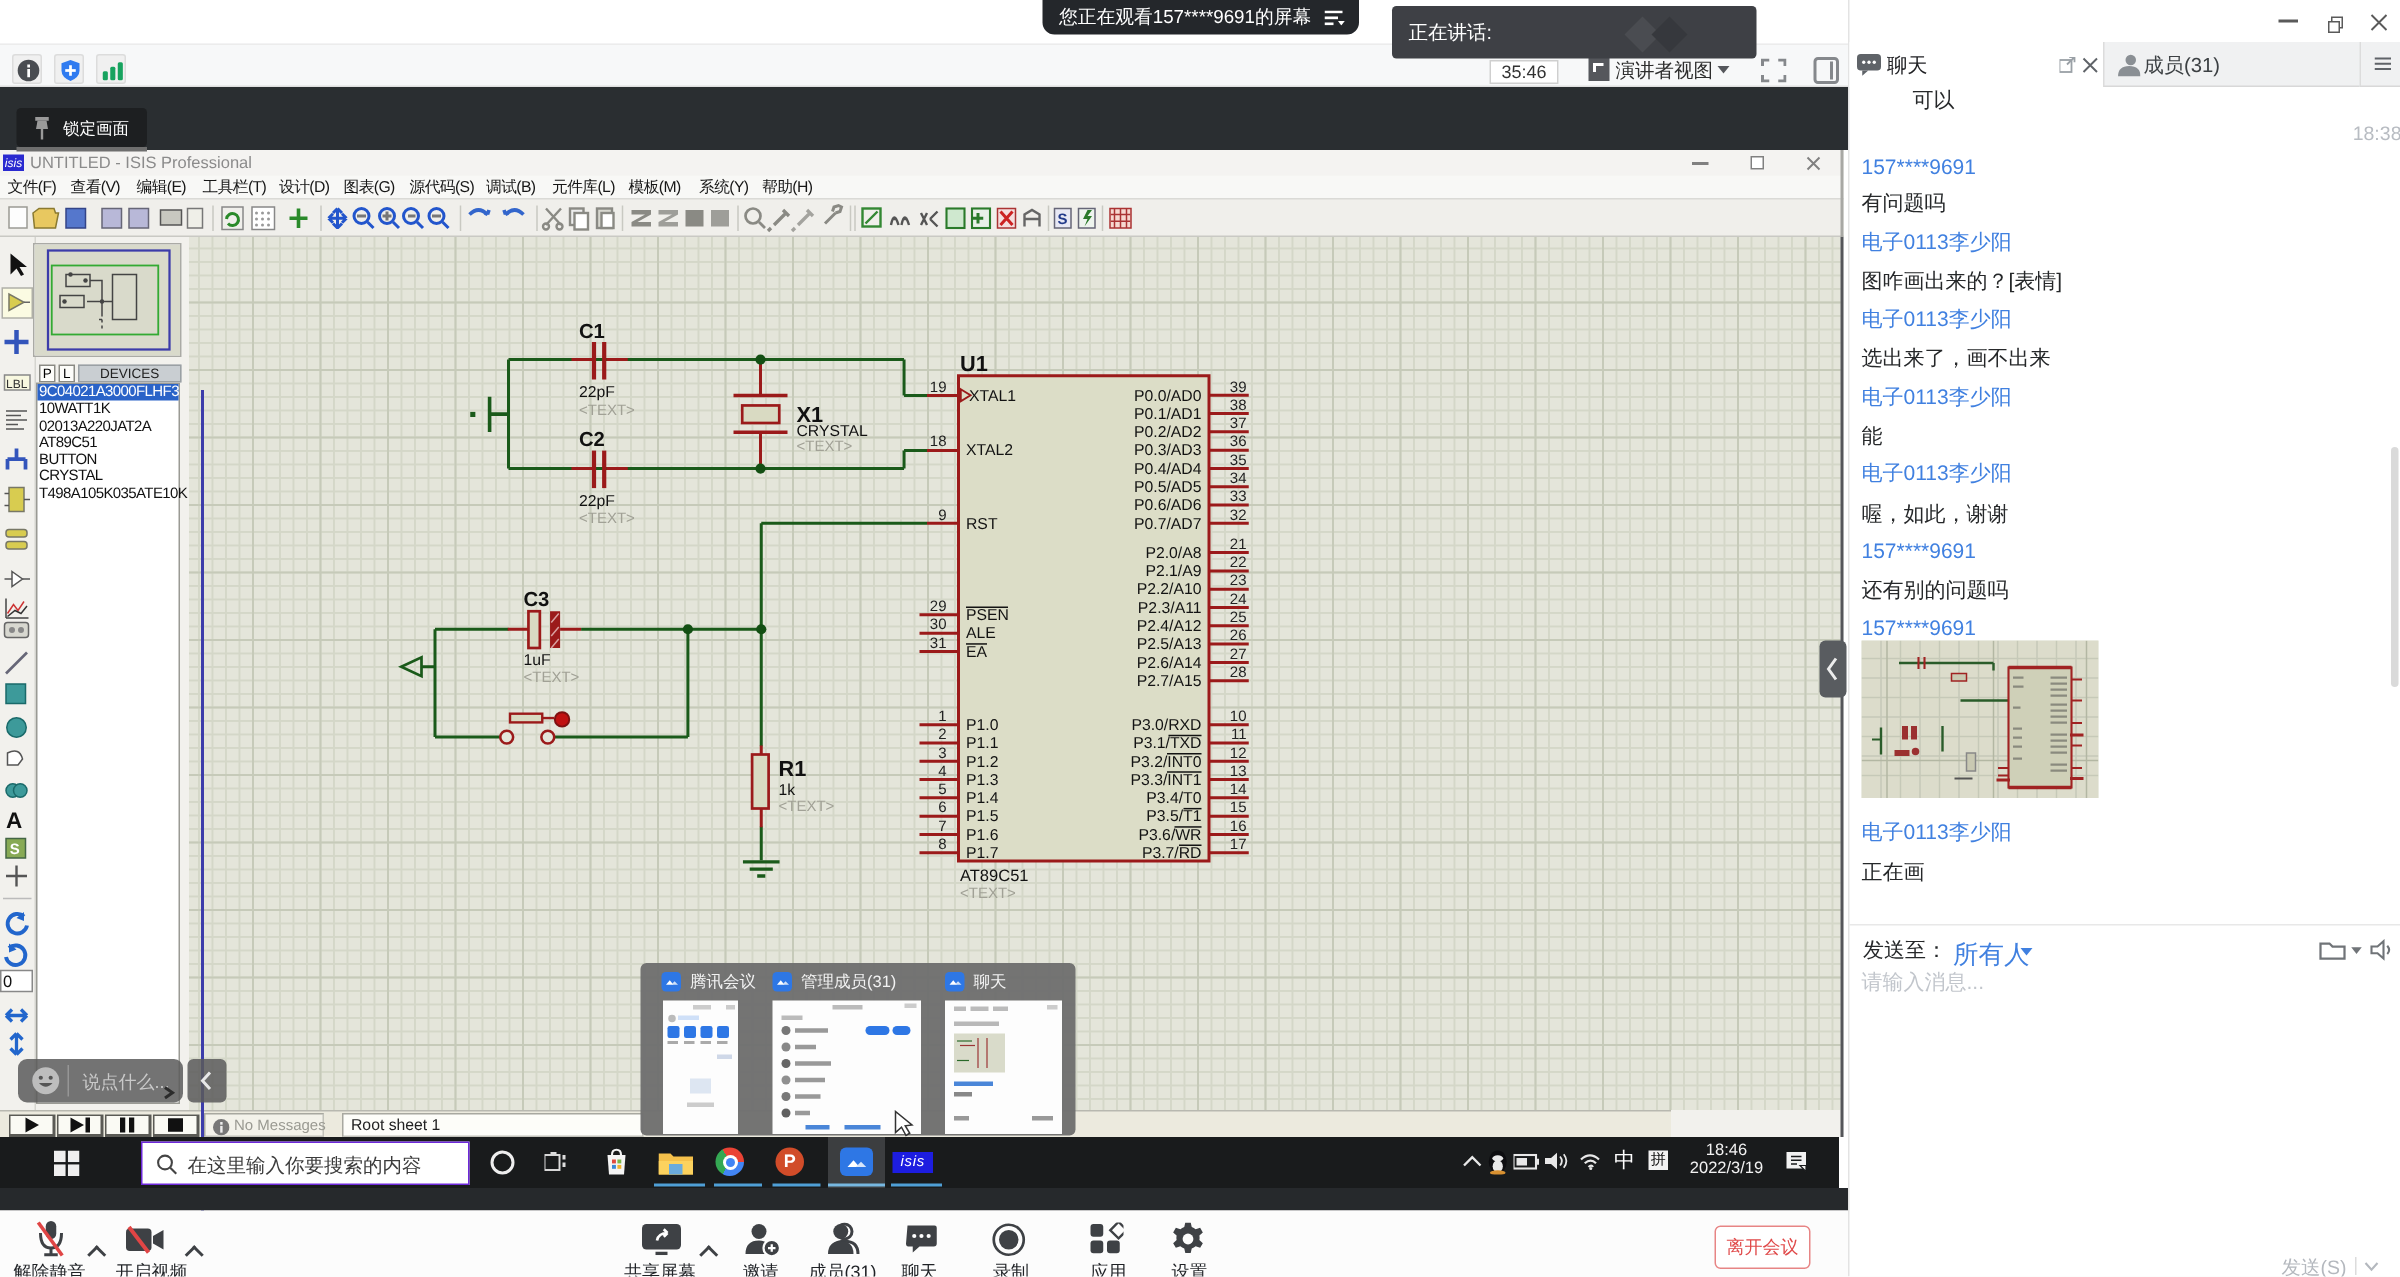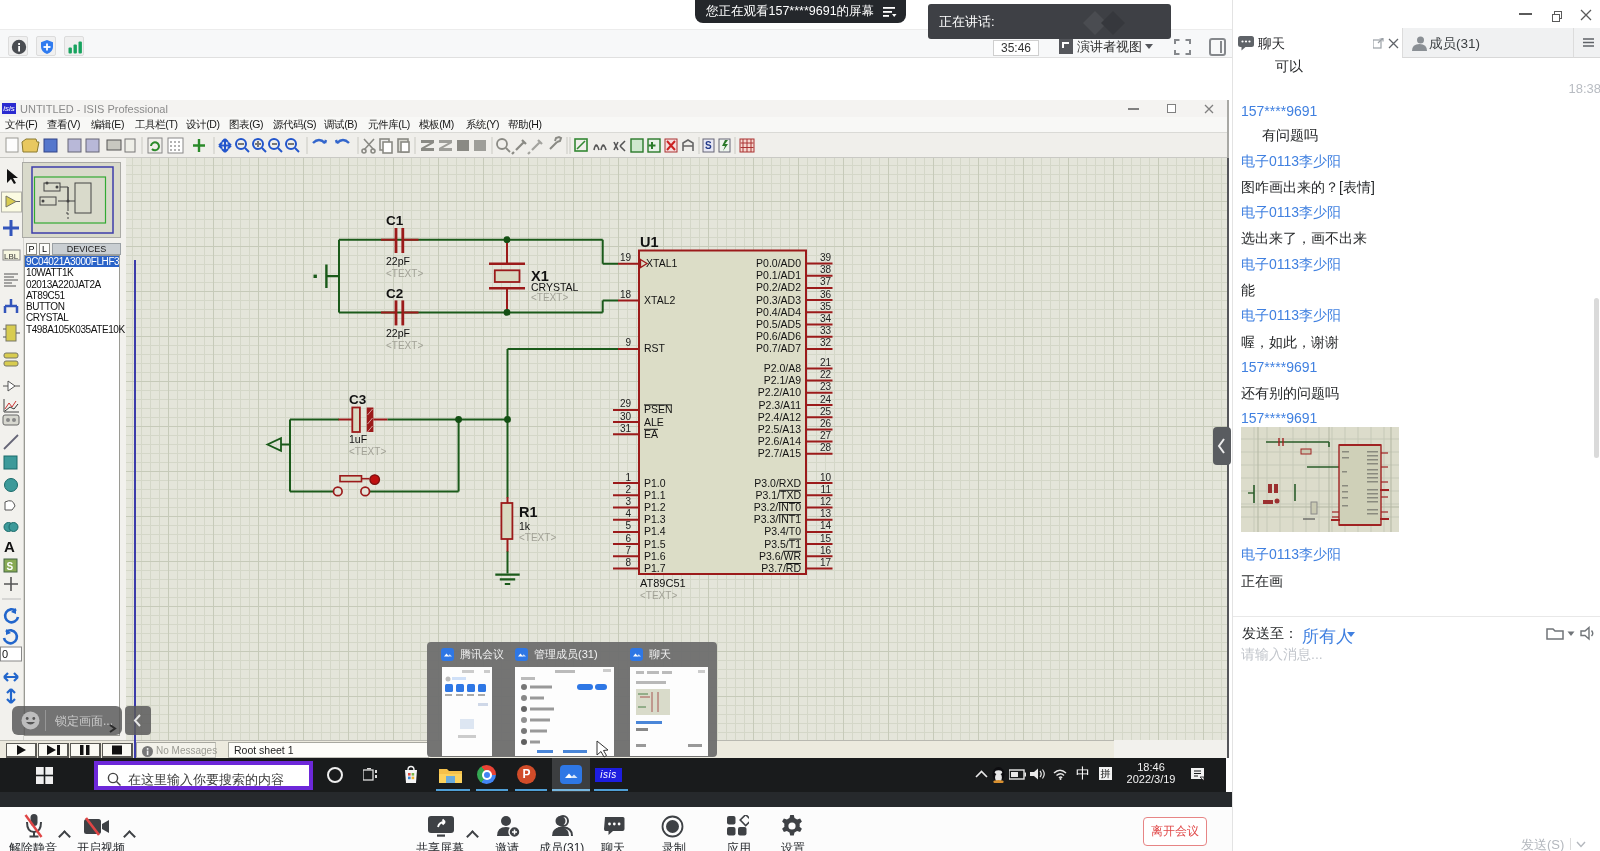--- a/index.html
+++ b/index.html
@@ -48,21 +48,21 @@
   
   .simbtn { position:absolute; top:1.5px; width:31px; height:15px; background:#fafaf4; border:1px solid #5a5a55; border-right-width:2px; border-bottom-width:2px; }
   .statbox { position:absolute; top:1px; height:16px; border:1px solid #c2c2ba; border-top-color:#a8a8a0; border-left-color:#a8a8a0; background:#f3f2ea; font-size:10.5px; white-space:nowrap; }
 
   
   #bubble { left:12px; top:706px; width:110px; height:29px; background:rgba(90,90,90,0.85); border-radius:6px; color:#cfcfcf; font-size:12px; z-index:6; }
   #bubble2 { left:125px; top:706px; width:26px; height:29px; background:rgba(90,90,90,0.85); border-radius:4px; color:#ddd; z-index:6; text-align:center; line-height:29px; font-size:13px; }
 
   
   #taskbar { left:0; top:758px; width:1226px; height:34px; background:#191b1c; z-index:4; }
-  #searchbox { position:absolute; left:94px; top:3px; width:219px; height:29px; background:#fff; border:4px solid #6d28d9; color:#3c3c3c; font-size:13px; }
+  #searchbox { position:absolute; left:94px; top:3px; width:219px; height:29px; background:#fff; border:1px solid #6d28d9; color:#3c3c3c; font-size:13px; }
   .underline { position:absolute; top:31px; height:2px; background:#4f9fd6; }
   #tray { position:absolute; right:0; top:0; height:34px; color:#e8e8e8; }
 
   
   #darkstrip { left:0; top:792px; width:1232px; height:15px; background:#26292c; z-index:4; }
   #meetbar { left:0; top:807px; width:1232px; height:44px; background:#fcfcfc; z-index:4; }
   .mlabel { position:absolute; top:33px; font-size:12px; color:#1f2226; white-space:nowrap; }
   .chev { position:absolute; width:9px; height:9px; border-left:2px solid #3e4145; border-top:2px solid #3e4145; transform:rotate(45deg); }
   #leavebtn { position:absolute; left:1143px; top:10px; width:64px; height:29px; border:1px solid #e78585; border-radius:4px; color:#e04949; font-size:12px; text-align:center; line-height:27px; background:#fff; }
 
@@ -426,20 +426,31 @@
     <div style="position:absolute;left:1077px;top:8px;font-size:13px;color:#2e2e2e;">演讲者视图</div>
     <svg style="position:absolute;left:1144px;top:13px;" width="10" height="8">
         <path d="M1 1 L5 6 L9 1 Z" fill="#55575c"></path>
       </svg>
     <svg style="position:absolute;left:1174px;top:9px;" width="17" height="16">
       <path d="M1 5 L1 1 L5.5 1 M11.5 1 L16 1 L16 5 M16 11 L16 15 L11.5 15 M5.5 15 L1 15 L1 11" stroke="#85888c" stroke-width="2" fill="none"></path>
     </svg>
     <div style="position:absolute;left:1209px;top:8px;width:17px;height:18px;border:2px solid #85888c;border-radius:3px;"></div>
     <div style="position:absolute;left:1220px;top:11px;width:2px;height:12px;background:#85888c;"></div>
   </div>
+  <div class="abs" id="darkbar">
+    <div id="locktip">
+      <svg style="position:absolute;left:10px;top:5px;" width="14" height="18">
+          <rect x="2.5" y="1" width="9" height="2.5" fill="#9a9a9a"></rect>
+          <path d="M4 3.5 L10 3.5 L11 9 L3 9 Z" fill="#9a9a9a"></path>
+          <rect x="6.2" y="9" width="1.6" height="7" fill="#9a9a9a"></rect>
+        </svg>
+      <span style="position:absolute;left:31px;top:6px;">锁定画面</span>
+      <div class="shadow"></div>
+    </div>
+  </div>
   <div class="abs" id="pill">您正在观看157****9691的屏幕
     <svg style="position:absolute;right:9px;top:7px;" width="14" height="10">
         <rect x="0" y="0" width="12" height="1.8" fill="#fff"></rect>
         <rect x="0" y="4" width="9" height="1.8" fill="#fff"></rect>
         <rect x="0" y="8" width="6" height="1.8" fill="#fff"></rect>
         <path d="M9 7 L13.5 7 L11.2 10 Z" fill="#fff"></path>
       </svg>
   </div>
   <div class="abs" id="speakbox">
     <span style="position:absolute;left:11px;top:9px;">正在讲话:</span>
@@ -603,21 +614,21 @@
     <div id="leavebtn">离开会议</div>
   </div>
   <div class="abs" id="bubble">
     <svg style="position:absolute;left:9px;top:5px;" width="19" height="19">
         <circle cx="9.5" cy="9.5" r="9" fill="#bdbdbd"></circle>
         <circle cx="6.2" cy="7.5" r="1.4" fill="#555"></circle>
         <circle cx="12.8" cy="7.5" r="1.4" fill="#555"></circle>
         <path d="M5 11 q4.5 5 9 0 Z" fill="#555"></path>
       </svg>
     <div style="position:absolute;left:33px;top:4px;width:1px;height:21px;background:rgba(255,255,255,0.25);"></div>
-    <span style="position:absolute;left:43px;top:7px;color:#c9c9c9;">锁定画面...</span>
+    <span style="position:absolute;left:43px;top:7px;color:#c9c9c9;">说点什么...</span>
     <svg style="position:absolute;left:96px;top:18px;" width="9" height="9">
         <path d="M2 1 L7 4.5 L2 8" stroke="#2b2b2b" stroke-width="2" fill="none"></path>
       </svg>
   </div>
   <div class="abs" id="bubble2">
       <svg width="26" height="29">
         <path d="M15 9 L10 14.5 L15 20" stroke="#e8e8e8" stroke-width="2" fill="none"></path>
       </svg>
     </div>
   <div class="abs" id="popup">
@@ -745,21 +756,21 @@
             <path d="M5 5 L10 0 M10 0 h-3.5 M10 0 v3.5" stroke="#9aa0a6" stroke-width="1.2" fill="none"></path>
           </svg>
         <svg style="position:absolute;left:155px;top:10px;" width="11" height="11">
             <path d="M1 1 L10 10 M10 1 L1 10" stroke="#5f6368" stroke-width="1.3"></path>
           </svg>
       </div>
     </div>
     <div class="msg" style="top:58px;margin-left:34px;">可以</div>
     <div style="position:absolute;left:0;top:81px;width:368px;text-align:right;font-size:13px;color:#b8bcc2;">18:38</div>
     <div class="mname" style="top:103px;">157****9691</div>
-    <div class="msg" style="top:127px;margin-left:21px;">有问题吗</div>
+    <div class="msg" style="top:127px;">有问题吗</div>
     <div class="mname" style="top:153px;">电子0113李少阳</div>
     <div class="msg" style="top:179px;">图咋画出来的？[表情]</div>
     <div class="mname" style="top:204px;">电子0113李少阳</div>
     <div class="msg" style="top:230px;">选出来了，画不出来</div>
     <div class="mname" style="top:256px;">电子0113李少阳</div>
     <div class="msg" style="top:282px;">能</div>
     <div class="mname" style="top:307px;">电子0113李少阳</div>
     <div class="msg" style="top:334px;">喔，如此，谢谢</div>
     <div class="mname" style="top:359px;">157****9691</div>
     <div class="msg" style="top:385px;">还有别的问题吗</div>

